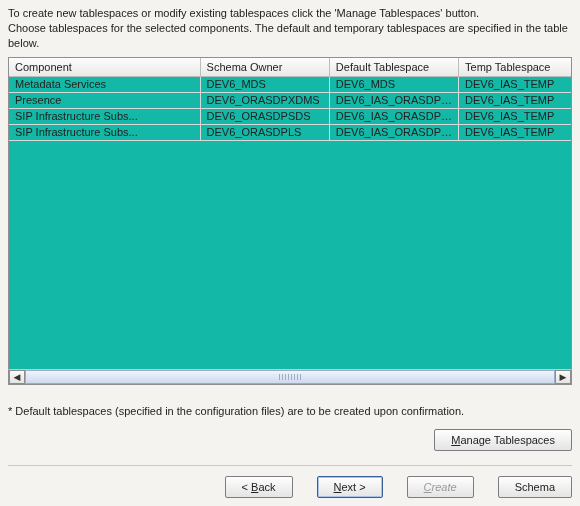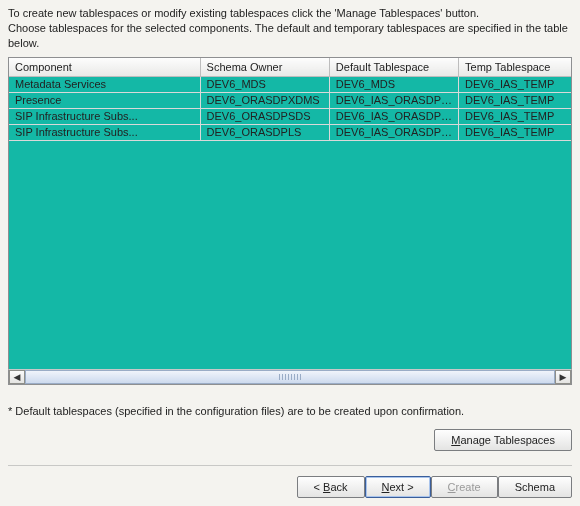--- a/index.html
+++ b/index.html
@@ -131,30 +131,31 @@
   display: inline-flex;
   align-items: center;
 }
 .btn.default {
   border: 1px solid #3a5e9a;
   box-shadow: 0 0 0 1px #a9c4ec inset;
 }
 .btn.disabled {
   color: #9a9a9a;
   cursor: default;
+  font-style: italic;
 }
 .sep {
   flex: 1;
   border-top: 1px solid #c8c8c6;
   margin: 14px 0 10px 0;
 }
 .nav-row {
   display: flex;
   justify-content: flex-end;
-  gap: 0;
+  gap: 24px;
   align-items: center;
 }
 .under { text-decoration: underline; }
 </style>
 </head>
 <body>
 <div class="container">
 
   <div class="instructions">
     <div>To create new tablespaces or modify existing tablespaces click the 'Manage Tablespaces' button.</div>

